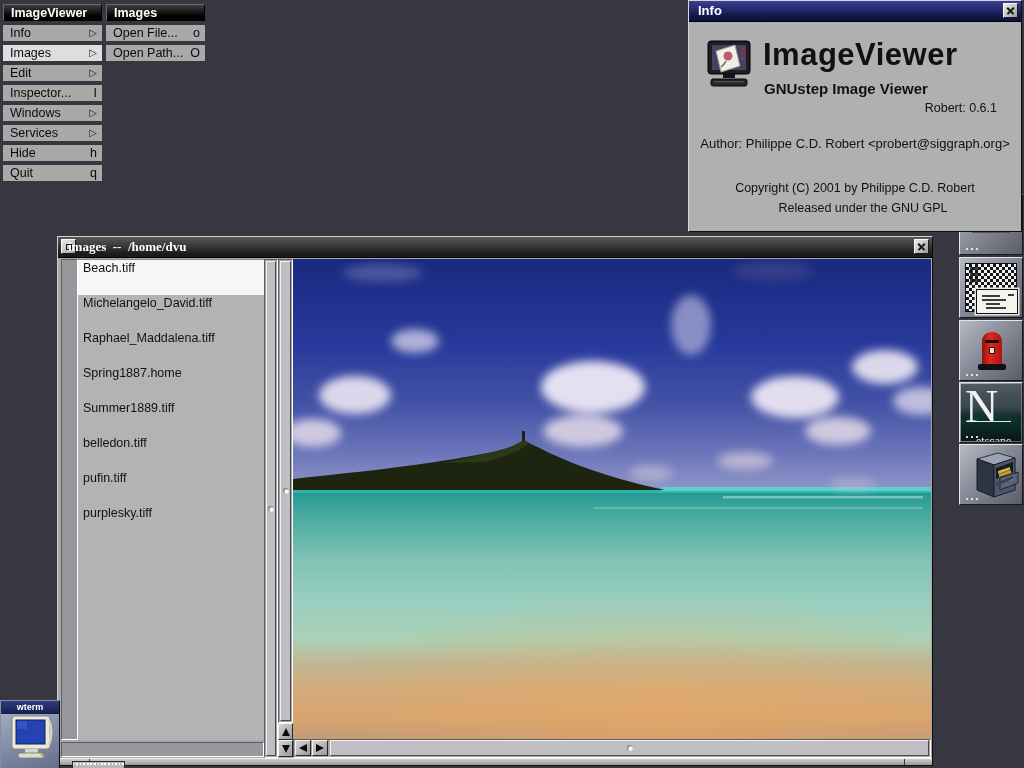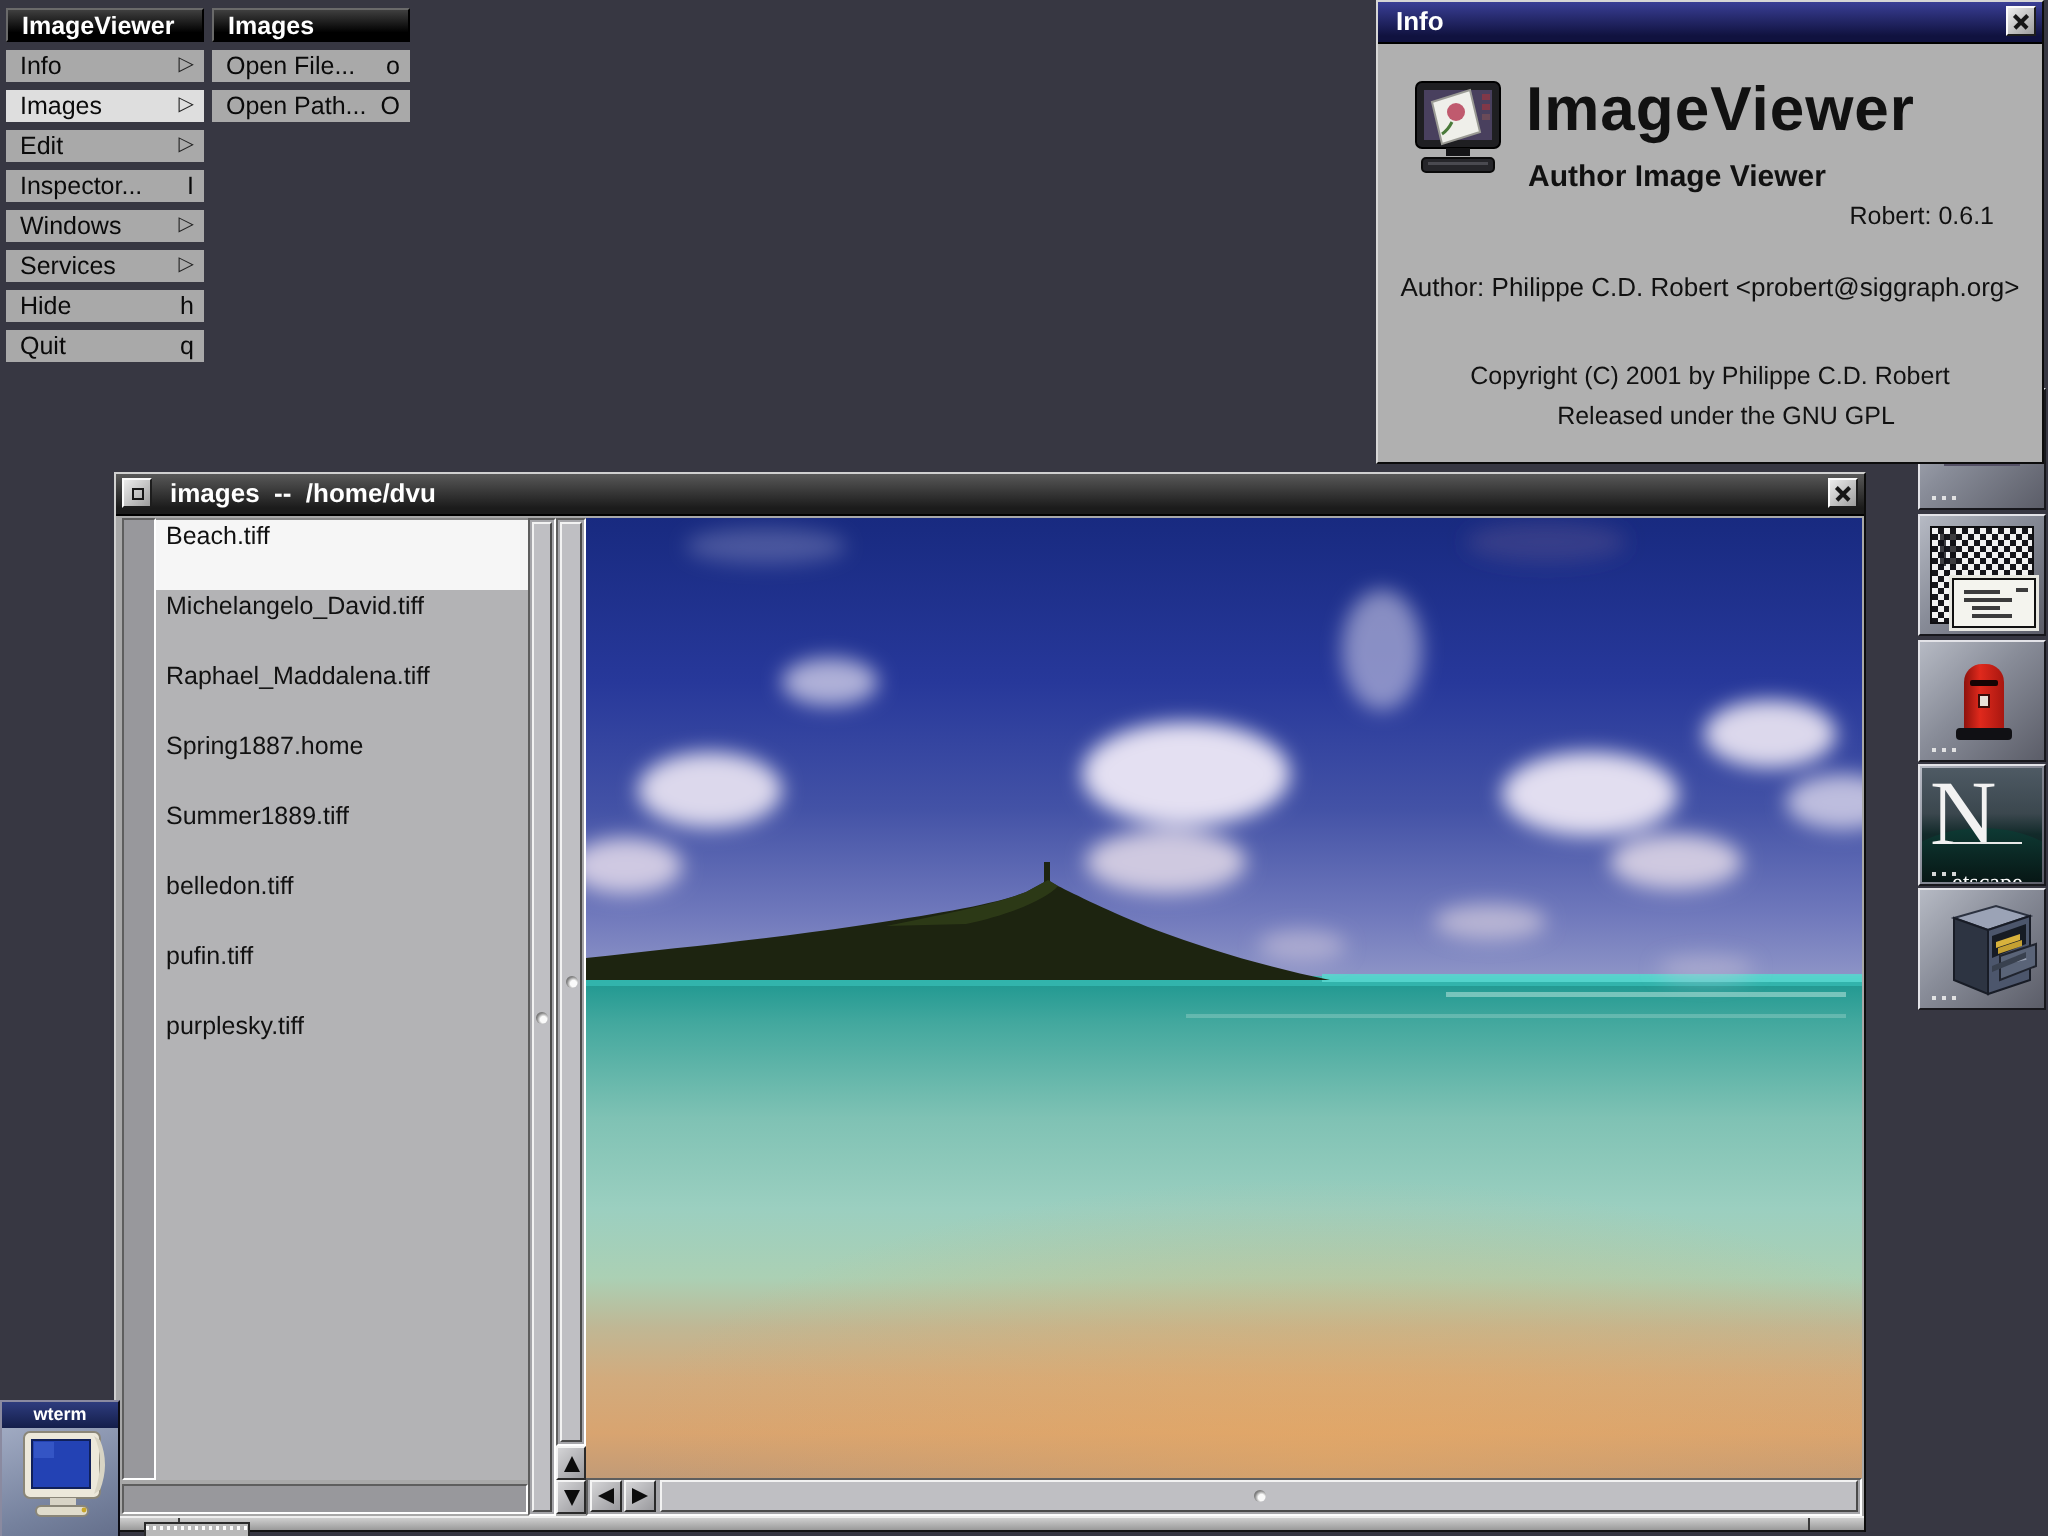--- a/index.html
+++ b/index.html
@@ -39,21 +39,21 @@
   .info-rel{right:24px;top:100px;font-size:12.5px;color:#111;}
   .info-auth{left:0;right:0;top:135px;text-align:center;font-size:13px;color:#111;}
   .info-copy{left:0;right:0;top:180px;text-align:center;font-size:12.5px;color:#111;}
   .info-lic{left:16px;right:0;top:200px;text-align:center;font-size:12.5px;color:#111;}
 
   
   #main-win{left:57px;top:236px;width:876px;height:530px;background:#a8a8a8;z-index:10;
       border:1px solid;border-color:#d0d0d0 #0c0c0c #0c0c0c #d0d0d0;}
   #main-tb{left:0;top:0;width:874px;height:21px;background:linear-gradient(180deg,#585858,#1b1b1b 85%);
       border-bottom:1px solid #000;color:#fff;font-weight:bold;font-size:13px;line-height:20px;}
-  #main-tb .label{position:absolute;left:27px;top:0;}
+  #main-tb .label{position:absolute;left:10px;top:0;font-family:Liberation Serif, serif;}
   #mini-btn{left:3px;top:2px;} #main-close{right:3px;top:2px;}
 
   #left-slot{left:3px;top:22px;width:17px;height:481px;background:#98989c;
       border:1px solid;border-color:#5e5e5e #fff #fff #5e5e5e;}
   #file-list{left:20px;top:22px;width:186px;height:481px;background:#b3b3b5;
       border-top:1px solid #8a8a8a;}
   .file-row{height:35px;line-height:17px;font-size:12.5px;color:#111;padding-left:5px;
       white-space:nowrap;overflow:hidden;}
   .file-row.selected{background:#f6f6f6;}
 
@@ -257,21 +257,21 @@
     <rect x="36" y="13" width="4" height="3" fill="#803848"></rect>
     <rect x="36" y="18" width="4" height="3" fill="#6a4a58"></rect>
     <polygon points="11,12 30,6 35,27 16,33" fill="#efefea" stroke="#9a9a94"></polygon>
     <circle cx="23" cy="17" r="4.5" fill="#c05a6e"></circle>
     <path d="M21,22 Q19,26 16,28" stroke="#4a7a3a" stroke-width="1.5" fill="none"></path>
     <rect x="18" y="35" width="12" height="4" fill="#141416"></rect>
     <rect x="6" y="40" width="36" height="7" rx="2" fill="#26262a" stroke="#0a0a0a"></rect>
     <rect x="9" y="42" width="30" height="1.5" fill="#4a4a50"></rect>
   </svg>
   <div class="abs info-big">ImageViewer</div>
-  <div class="abs info-sub">Author Image Viewer</div>
+  <div class="abs info-sub">GNUstep Image Viewer</div>
   <div class="abs info-rel">Robert: 0.6.1</div>
   <div class="abs info-auth">Author: Philippe C.D. Robert &lt;probert@siggraph.org&gt;</div>
   <div class="abs info-copy">Copyright (C) 2001 by Philippe C.D. Robert</div>
   <div class="abs info-lic">Released under the GNU GPL</div>
 </div>
 
 <div class="abs" id="main-win">
   <div class="abs" id="main-tb">
     <div class="tbtn" id="mini-btn">
         <div class="minisq"></div>

